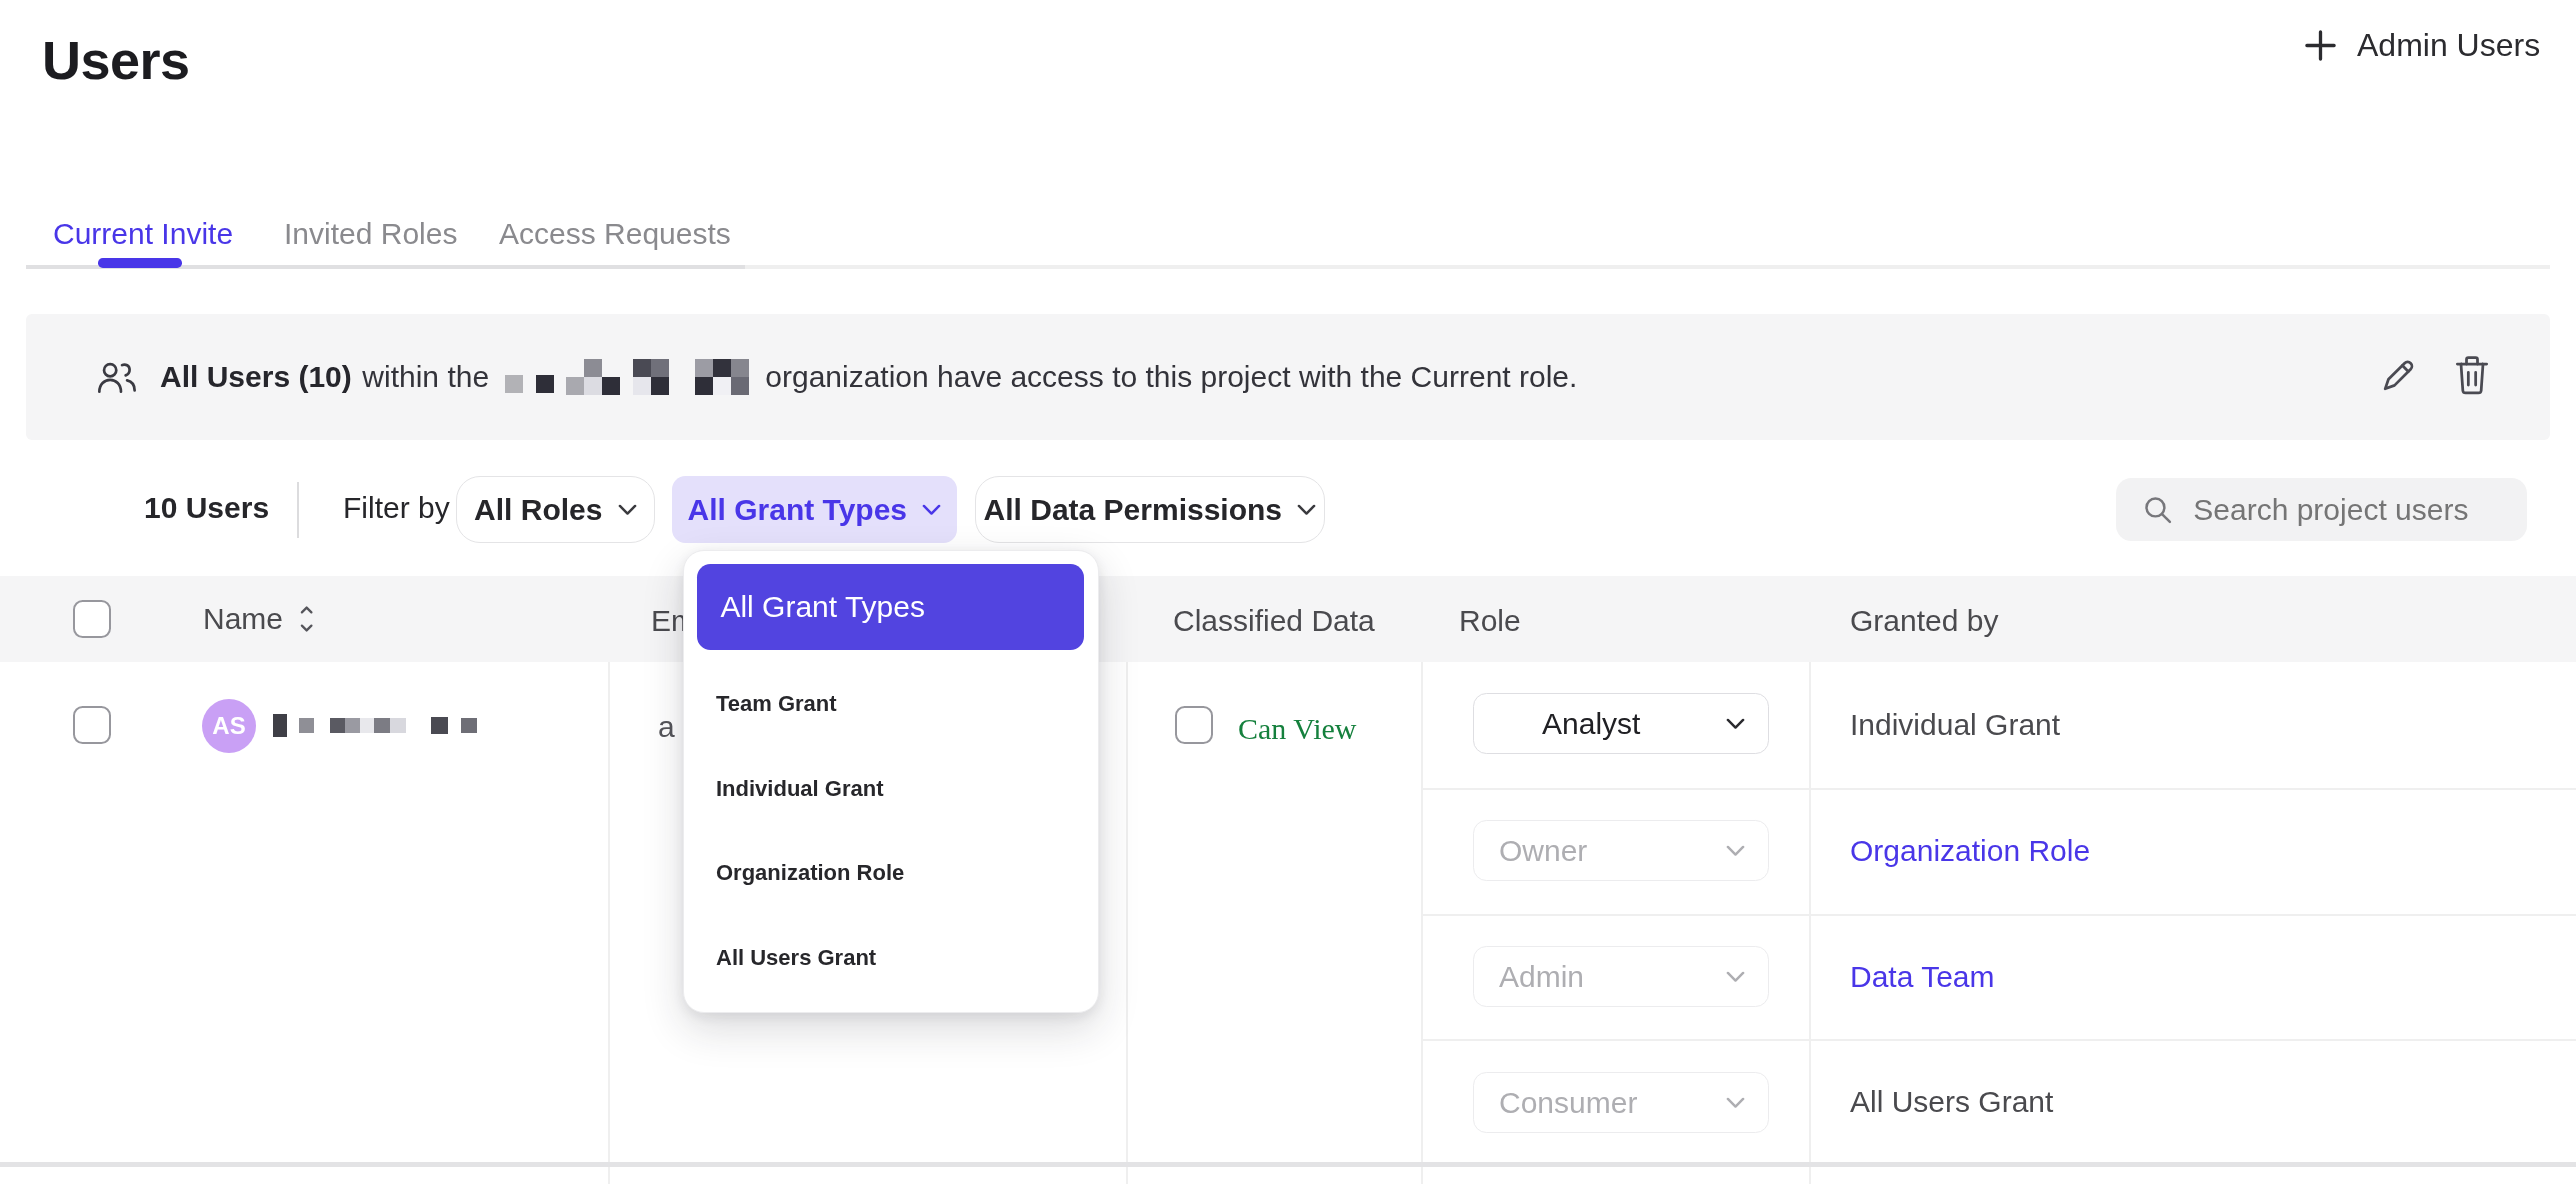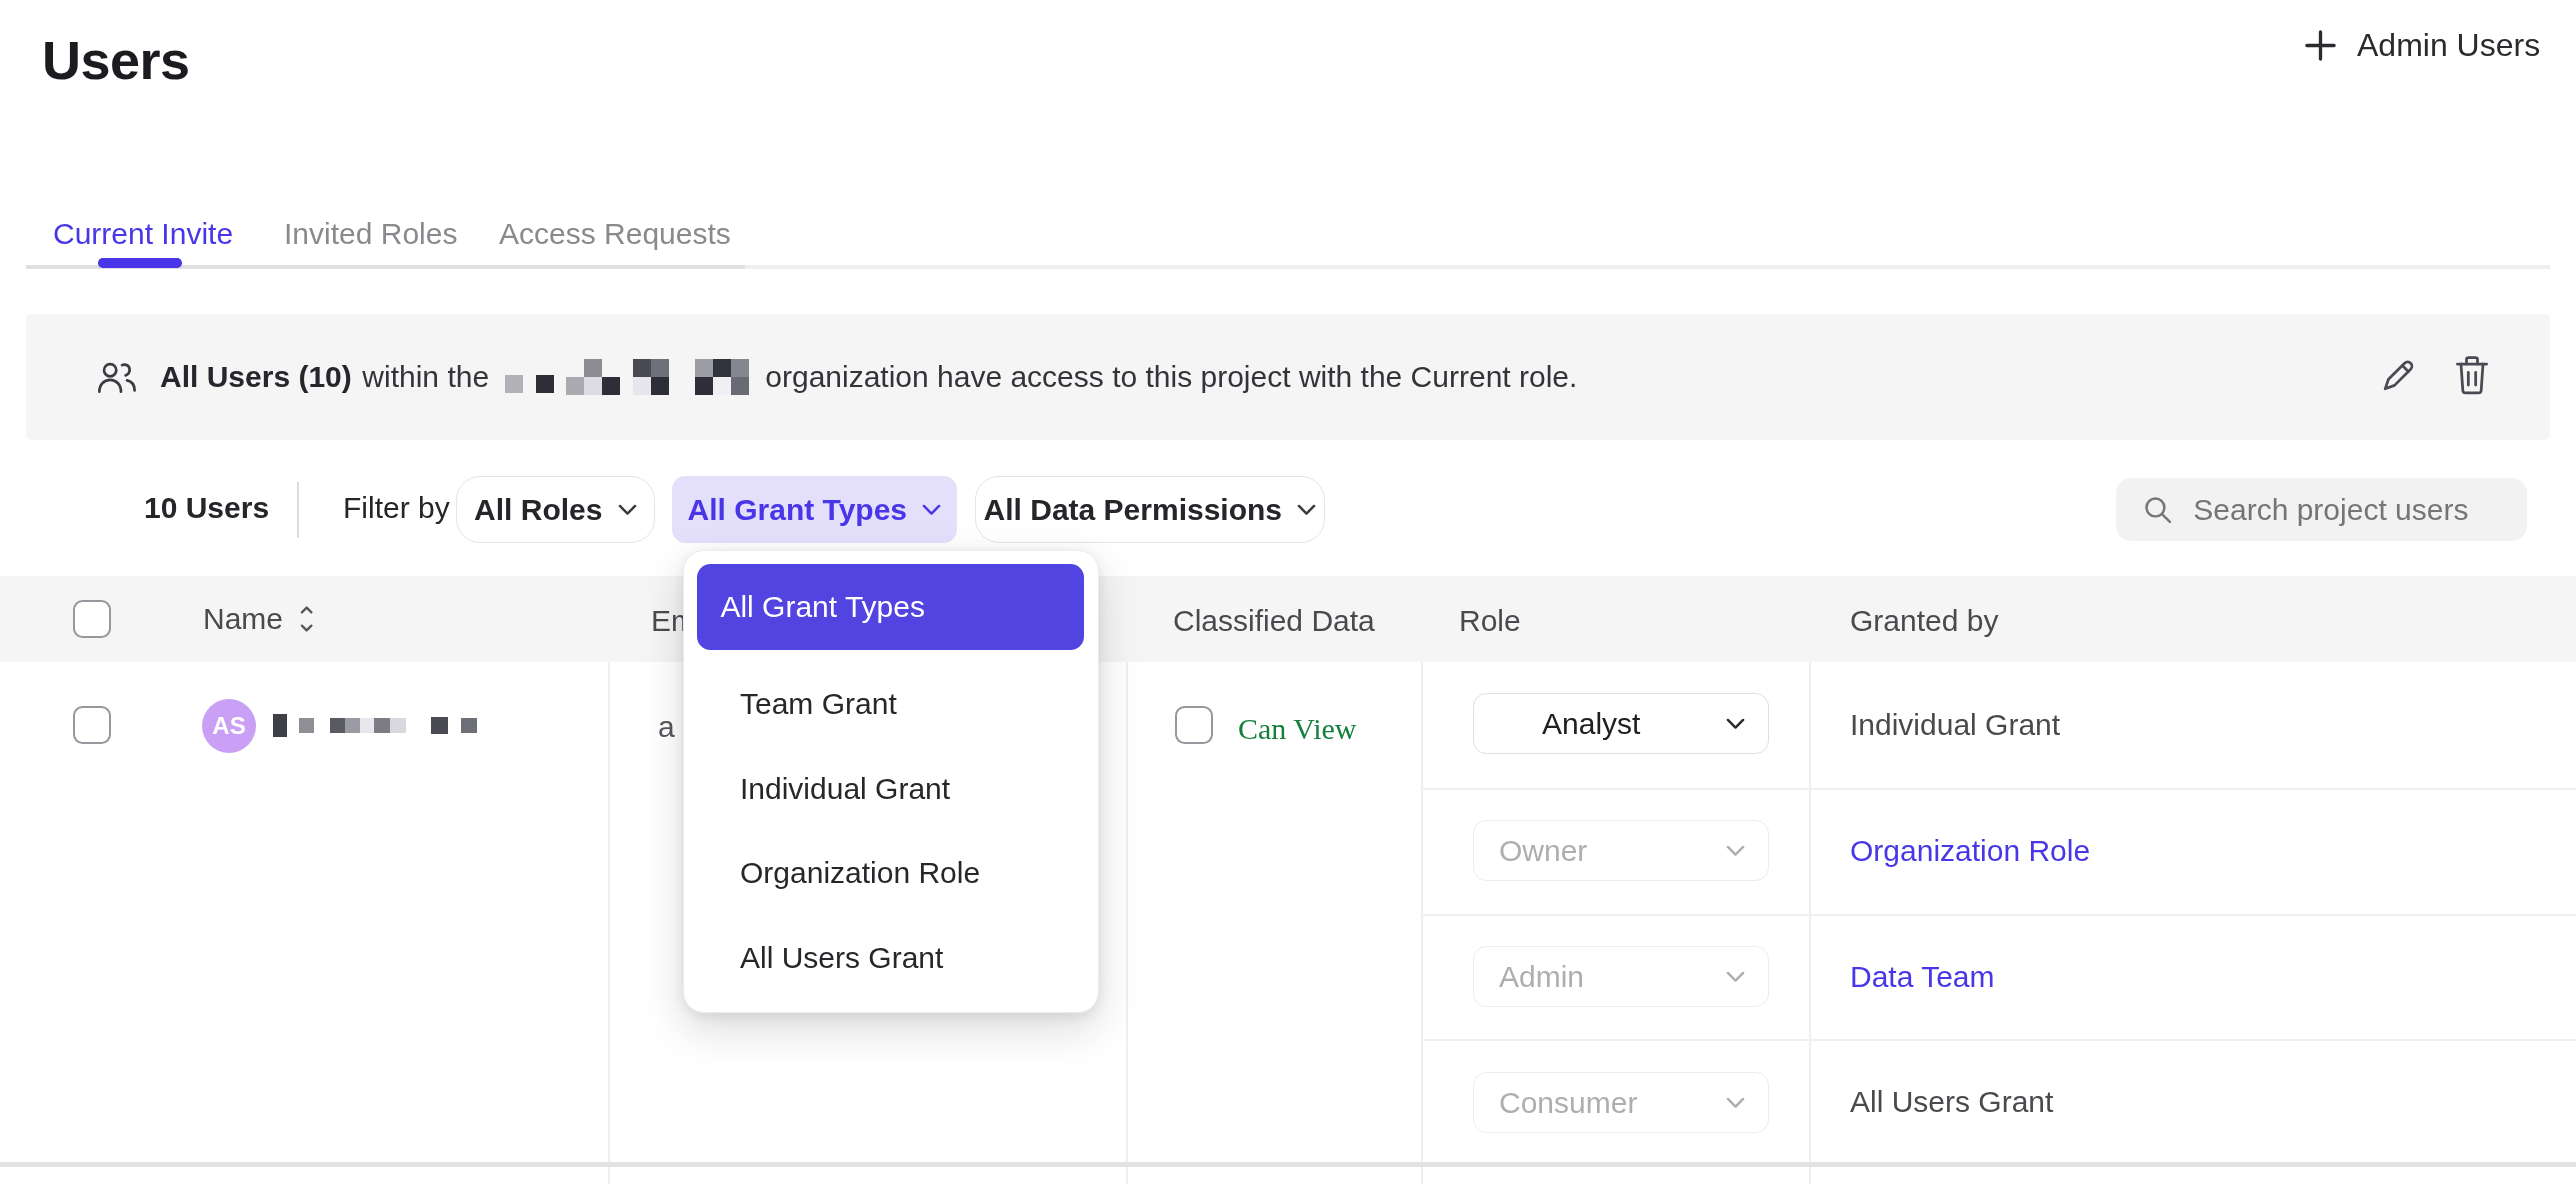--- a/index.html
+++ b/index.html
@@ -20,21 +20,21 @@
   .select .chev{position:absolute;right:23px;}
   .select.enabled{border:1.9px solid #DEDEE2;color:#202024;padding-left:43px;}
   .select.disabled{border:1.9px solid #ECECEE;color:#AEAEB2;}
   .granted{font-size:30px;color:#4A4A4E;}
   .granted.link{color:#4936E8;}
   .pxb{display:inline-block;}
   .mosaic{display:flex;align-items:center;}
   .mcol{display:flex;flex-direction:column;}
   .panel{background:#fff;border:1px solid #ECECEE;border-radius:21px;
          box-shadow:0 15.4px 42px rgba(31,31,41,.16),0 3.8px 11.5px rgba(31,31,41,.08);}
-  .opt{height:84px;display:flex;align-items:center;padding-left:56px;font-size:30px;font-weight:400;color:#27272B;}
+  .opt{height:84px;display:flex;align-items:center;padding-left:32px;font-size:22px;font-weight:700;color:#27272B;}
   .opt-selected{background:#5244E0;border-radius:13.4px;color:#fff;display:flex;align-items:center;padding-left:23px;
                 font-size:30px;font-weight:500;}
   svg{display:block;}
 </style>
 </head>
 <body>
 
 <div id="screen">
 
   <h1 class="abs" style="left:26px;top:13.4px;margin:16px;font-size:54px;font-weight:700;color:#1C1C20;letter-spacing:-0.5px;">Users</h1>

